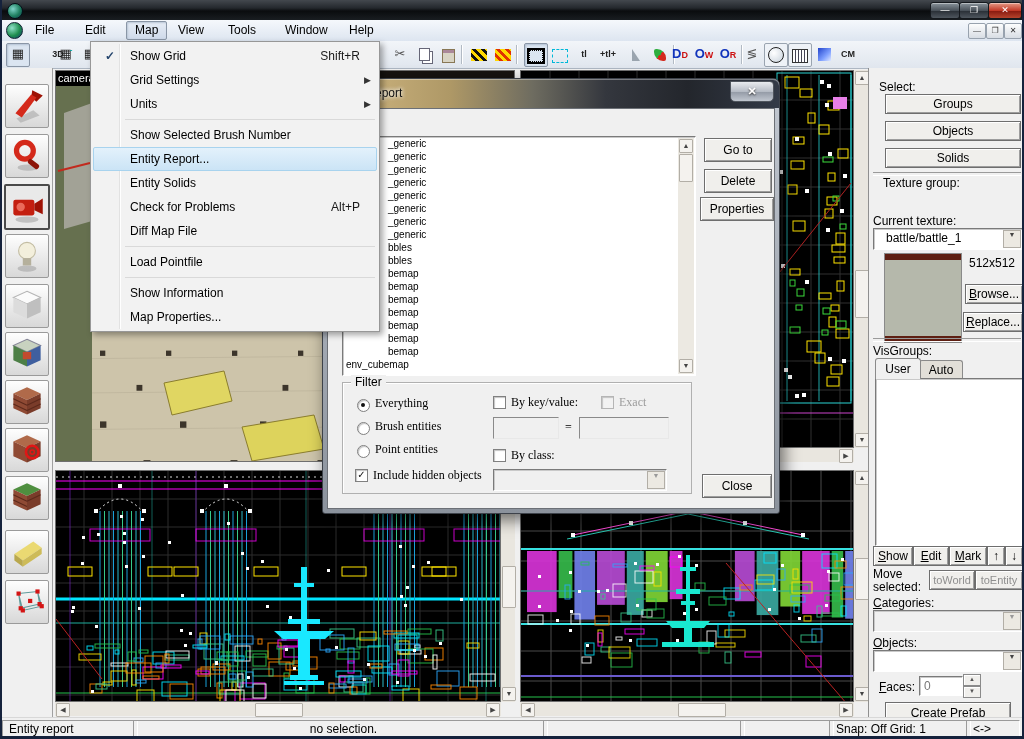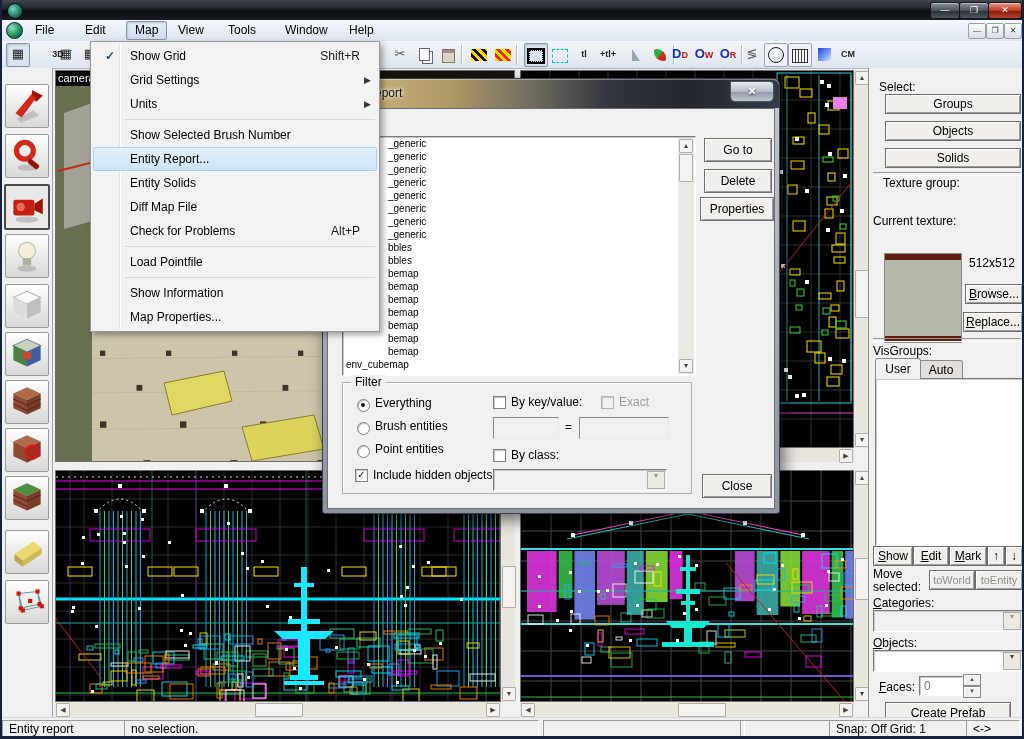--- a/index.html
+++ b/index.html
@@ -100,21 +100,21 @@
   #entity-list .li{height:13px;line-height:13px;font-size:10px;padding-left:45px;white-space:nowrap;}
   #entity-list .li:last-child{padding-left:3px;}
   .lsb{position:absolute;right:1px;top:1px;width:16px;bottom:1px;background:#ece9e2;}
   .fieldset{position:absolute;border:1px solid #b0b0b0;box-shadow:inset 1px 1px 0 #fff;}
   .fieldset .legend{position:absolute;left:8px;top:-8px;background:#f0f0f0;padding:0 4px;}
   .radio{position:absolute;width:11px;height:11px;border-radius:50%;background:#fff;border:1px solid #808080;box-shadow:inset 1px 1px 1px #c4c4c4;}
   .radio.on::after{content:"";position:absolute;left:3px;top:3px;width:4px;height:4px;border-radius:50%;background:#111;}
   .chk{position:absolute;width:11px;height:11px;background:#fff;border:1px solid #808080;box-shadow:inset 1px 1px 1px #c4c4c4;
     font-size:10px;line-height:10px;text-align:center;color:#111;}
   .chk.dis{border-color:#b5b5b5;background:#f2f2f2;}
-  .flbl{position:absolute;white-space:nowrap;}
+  .flbl{position:absolute;white-space:nowrap;font-family:Liberation Serif, serif;}
   .flbl.dis{color:#9c9c9c;}
   .dinput{position:absolute;background:#f0f0f0;border:1px solid;border-color:#8a8a8a #e8e8e8 #e8e8e8 #8a8a8a;}
   .combo{position:absolute;background:#fff;border:1px solid;border-color:#7a7a7a #fff #fff #7a7a7a;box-shadow:inset 1px 1px 0 #c9c9c9;}
   .combo .cbtn{position:absolute;right:1px;top:1px;bottom:1px;width:16px;background:#ece9e2;border:1px solid #b2aea6;
     font-size:7px;text-align:center;color:#444;}
   .combo .cval{position:absolute;left:4px;top:2px;right:20px;white-space:nowrap;overflow:hidden;}
   .combo.dis{background:#f0f0f0;}
   .combo.dis .cbtn{color:#999;}
   
   #rightpanel{position:absolute;left:868px;top:68px;width:156px;height:649px;background:#f0f0f0;border-left:1px solid #8f8f8f;}
@@ -988,25 +988,25 @@
     <div class="mi">
       <span class="lbl">Show Selected Brush Number</span>
     </div>
     <div class="mi hl">
       <span class="lbl">Entity Report...</span>
     </div>
     <div class="mi">
       <span class="lbl">Entity Solids</span>
     </div>
     <div class="mi">
-      <span class="lbl">Diff Map File</span>
-    </div>
-    <div class="mi">
       <span class="lbl">Check for Problems</span>
       <span class="sct">Alt+P</span>
+    </div>
+    <div class="mi">
+      <span class="lbl">Diff Map File</span>
     </div>
     <div class="msep"></div>
     <div class="mi">
       <span class="lbl">Load Pointfile</span>
     </div>
     <div class="msep"></div>
     <div class="mi">
       <span class="lbl">Show Information</span>
     </div>
     <div class="mi">
@@ -1081,20 +1081,24 @@
 
 <div id="rightpanel">
   <span class="rp-lbl" style="left:10px;top:12px">Select:</span>
   <div class="btn95" style="position:absolute;left:16px;top:26px;width:134px;height:18px;line-height:18px">Groups</div>
   <div class="btn95" style="position:absolute;left:16px;top:53px;width:134px;height:18px;line-height:18px">Objects</div>
   <div class="btn95" style="position:absolute;left:16px;top:80px;width:134px;height:18px;line-height:18px">Solids</div>
   <div class="groove" style="top:104px"></div>
 
   <span class="rp-lbl" style="left:14px;top:108px">Texture group:</span>
   <span class="rp-lbl" style="left:4px;top:146px">Current texture:</span>
+  <span class="combo" style="left:4px;top:160px;width:148px;height:20px">
+    <span class="cval" style="left:12px">battle/battle_1</span>
+    <span class="cbtn">▼</span>
+  </span>
   <div style="position:absolute;left:16px;top:186px;width:76px;height:76px;background:#b5b8ab;border-top:6px solid #5e1f12;border-bottom:6px solid #5e1f12;box-shadow:0 0 0 1px #8a8a8a"></div>
   <span class="rp-lbl" style="left:100px;top:188px">512x512</span>
   <div class="btn95" style="position:absolute;left:96px;top:216px;width:56px;height:18px;line-height:18px"><span class="ul">Browse...</span></div>
   <div class="btn95" style="position:absolute;left:94px;top:244px;width:58px;height:18px;line-height:18px"><span class="ul">Replace...</span></div>
   <div class="groove" style="top:270px"></div>
 
   <span class="rp-lbl" style="left:4px;top:276px">VisGroups:</span>
   <div class="tab on" style="left:6px;top:290px;width:44px;height:20px;line-height:20px">User</div>
   <div class="tab off" style="left:50px;top:292px;width:42px;height:18px;line-height:18px">Auto</div>
   <div class="sunken" style="position:absolute;left:6px;top:310px;width:146px;height:166px"></div>
@@ -1119,19 +1123,19 @@
   </span>
   <span class="rp-lbl ul" style="left:10px;top:612px">Faces:</span>
   <span class="sunken" style="position:absolute;left:50px;top:608px;width:38px;height:18px;line-height:18px;padding-left:4px;color:#777">0</span>
   <span class="spin" style="left:94px;top:606px">▲</span>
   <span class="spin" style="left:94px;top:618px">▼</span>
   <div class="btn95" style="position:absolute;left:16px;top:634px;width:124px;height:20px;line-height:20px">Create Prefab</div>
 </div>
 
 <div id="statusbar">
     <div class="spanel" style="left: 2px; width: 128px;">Entity report</div>
-    <div class="spanel" style="left: 124px; width: 407px;">no selection.</div>
+    <div class="spanel" style="left: 133px; width: 407px; text-align: center;">no selection.</div>
     <div class="spanel" style="left: 543px; width: 194px;"></div>
     <div class="spanel" style="left: 740px; width: 86px;"></div>
     <div class="spanel" style="left: 829px; width: 134px;">Snap: Off Grid: 1</div>
     <div class="spanel" style="left: 966px; width: 46px;">&lt;-&gt;</div>
   </div>
 <div id="frame"></div>
 
 </body></html>

